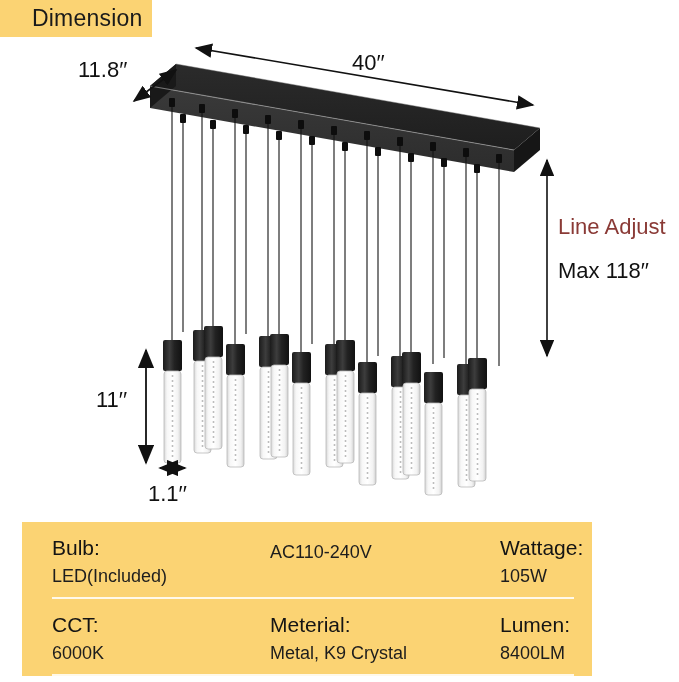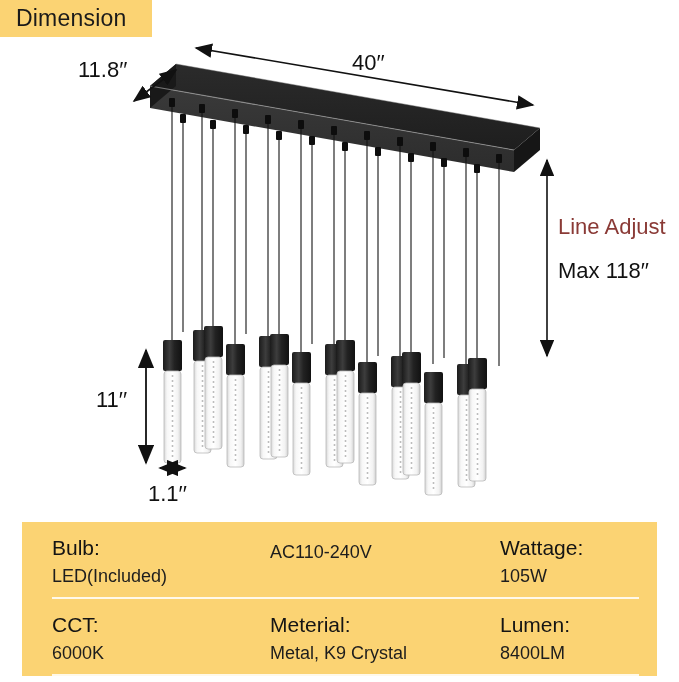--- a/index.html
+++ b/index.html
@@ -3,38 +3,38 @@
 <meta charset="utf-8">
 <style>
   html,body{margin:0;padding:0;background:#fff;}
   body{width:679px;height:682px;position:relative;overflow:hidden;
        font-family:"Liberation Sans","DejaVu Sans",sans-serif;color:#111;}
 
   #stage{position:absolute;left:0;top:0;width:679px;height:682px;}
 
   
   .dim-badge{position:absolute;left:0;top:0;width:152px;height:37px;
-    background:#fbd373;display:flex;align-items:center;padding-left:16px;
+    background:#fbd373;display:flex;align-items:center;padding-left:32px;
     box-sizing:border-box;}
   .dim-badge span{font-size:23px;color:#1a1a1a;letter-spacing:.2px;}
 
   
   #diagram{position:absolute;left:0;top:0;width:679px;height:520px;}
 
   
   .lbl{position:absolute;font-size:22px;color:#111;white-space:nowrap;}
   .lbl-40{left:352px;top:50px;}
   .lbl-118{left:78px;top:57px;}
   .lbl-11{left:96px;top:387px;text-align:right;}
   .lbl-19{left:148px;top:481px;}
   .lbl-line-adjust{left:558px;top:214px;color:#8a3a36;font-size:22px;}
   .lbl-max{left:558px;top:258px;font-size:22px;}
 
   
-  .spec{position:absolute;left:22px;top:522px;width:635px;height:154px;
+  .spec{position:absolute;left:22px;top:522px;width:570px;height:154px;
     background:#fbd373;box-sizing:border-box;}
   .spec-row{position:relative;height:50%;box-sizing:border-box;}
   .spec-row .rule{position:absolute;left:30px;right:18px;bottom:0;height:2px;
     background:#fff;opacity:.85;}
   .spec-cell{position:absolute;top:14px;}
   .spec-cell.c1{left:30px;}
   .spec-cell.c2{left:248px;}
   .spec-cell.c3{left:478px;}
   .spec-key{font-size:21px;color:#141414;line-height:1.12;}
   .spec-val{font-size:18px;color:#1d1d1d;line-height:1.25;margin-top:5px;}

